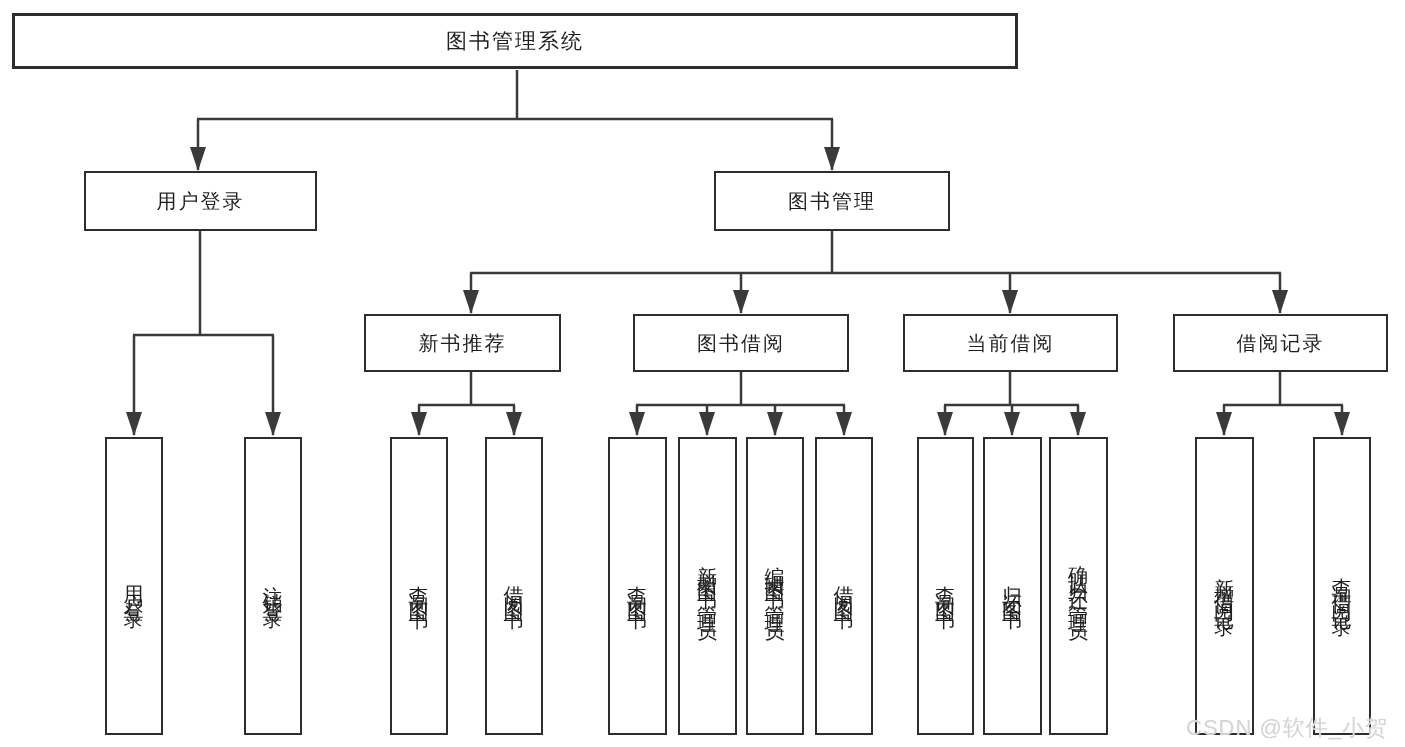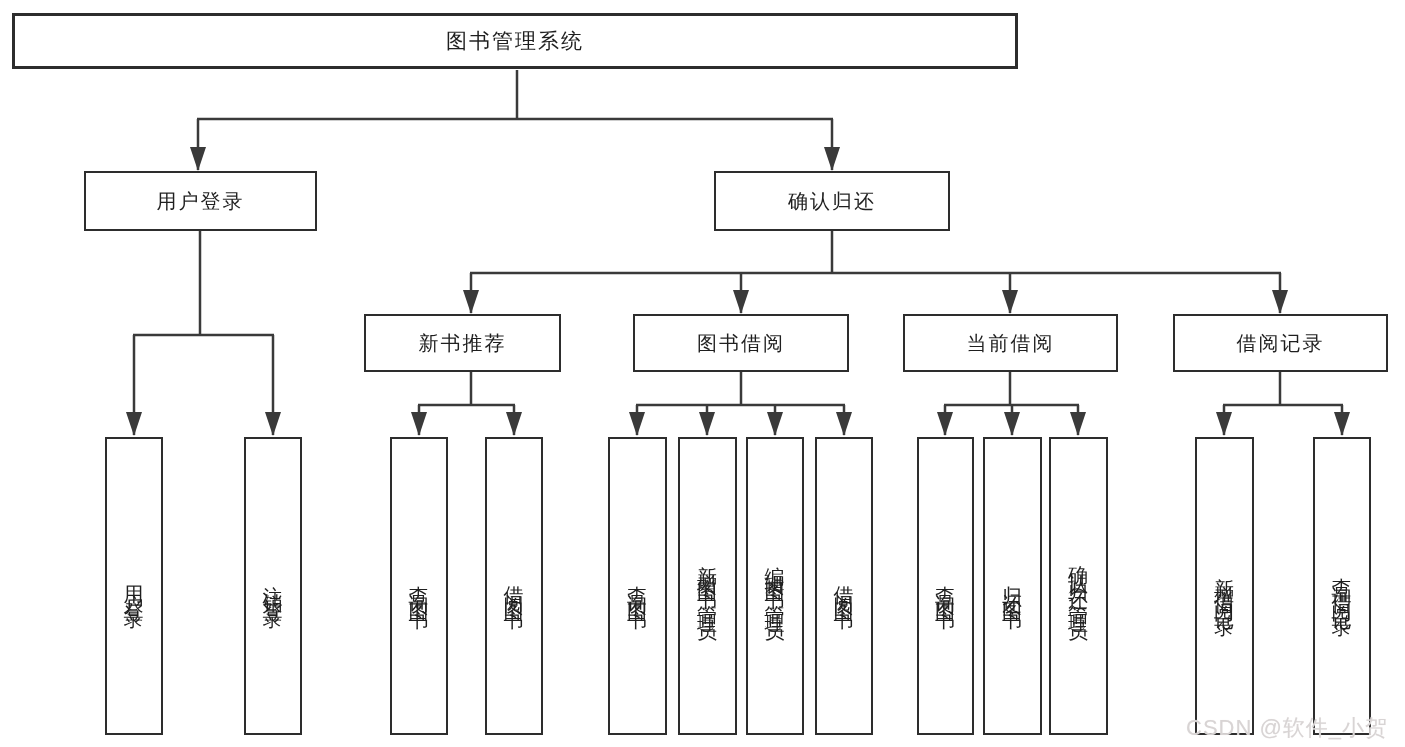--- a/index.html
+++ b/index.html
@@ -78,21 +78,21 @@
       <line x1="1280" y1="371" x2="1280" y2="405"></line>
       <line x1="1223" y1="405" x2="1343" y2="405"></line>
       <line x1="1224" y1="405" x2="1224" y2="435" marker-end="url(#ah)"></line>
       <line x1="1342" y1="405" x2="1342" y2="435" marker-end="url(#ah)"></line>
     </g>
   </svg>
 
   <div class="node root" style="left:12px; top:13px; width:1006px; height:56px;">图书管理系统</div>
 
   <div class="node" style="left:84px; top:171px; width:233px; height:60px;">用户登录</div>
-  <div class="node" style="left:714px; top:171px; width:236px; height:60px;">确认归还</div>
+  <div class="node" style="left:714px; top:171px; width:236px; height:60px;">图书管理</div>
 
   <div class="node" style="left:364px; top:314px; width:197px; height:58px;">新书推荐</div>
   <div class="node" style="left:633px; top:314px; width:216px; height:58px;">图书借阅</div>
   <div class="node" style="left:903px; top:314px; width:215px; height:58px;">当前借阅</div>
   <div class="node" style="left:1173px; top:314px; width:215px; height:58px;">借阅记录</div>
 
   <div class="node v" style="left:105px; top:437px; width:58px; height:298px;">用户登录</div>
   <div class="node v" style="left:244px; top:437px; width:58px; height:298px;">注销登录</div>
 
   <div class="node v" style="left:390px; top:437px; width:58px; height:298px;">查询图书</div>

